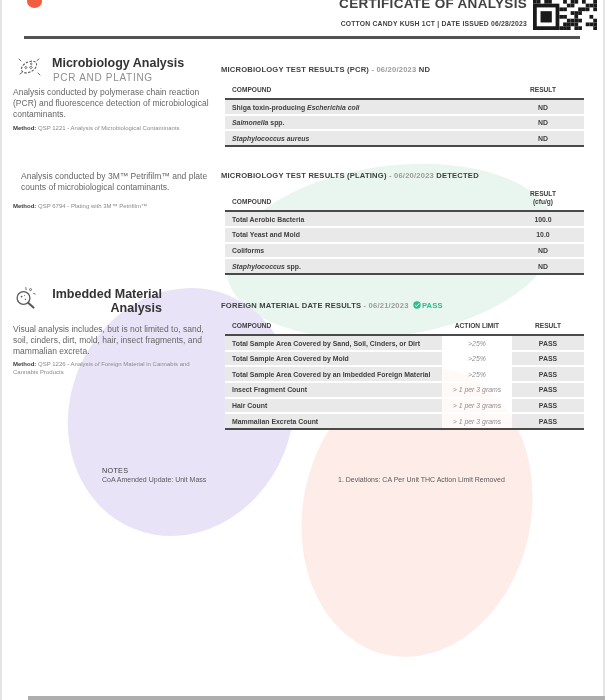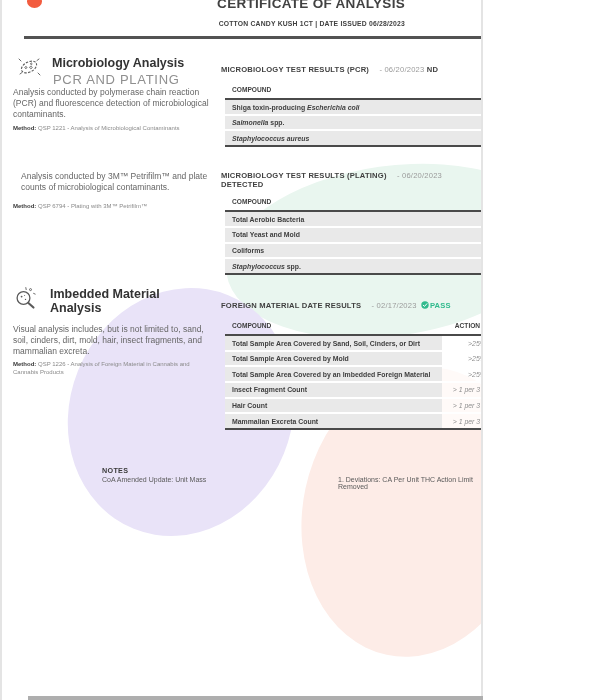--- a/index.html
+++ b/index.html
@@ -1,18 +1,18 @@
 <!DOCTYPE html>
 <html><head>
 <meta charset="utf-8">
 <style>
   * { margin:0; padding:0; box-sizing:border-box; }
   html,body { background:#fff; }
   body { font-family:"Liberation Sans", sans-serif; }
-  .page { position:relative; width:483px; height:700px; background:#fff; overflow:hidden; color:#3f3f3f; }
+  .page { position:relative; width:605px; height:700px; background:#fff; overflow:hidden; color:#3f3f3f; }
 
   
   .blob { position:absolute; border-radius:50%; z-index:0; }
   .blob-green    { left:225px; top:166px; width:332px; height:170px; background:#e9f6ef; transform:rotate(-8deg); }
   .blob-lavender { left:70px;  top:286px; width:222px; height:252px; background:#e9e3f8; transform:rotate(22deg); }
   .blob-pink     { left:303px; top:366px; width:228px; height:292px; background:#fdece7; transform:rotate(12deg); }
 
   .layer { position:absolute; inset:0; z-index:1; }
 
   
@@ -24,40 +24,40 @@
   .logo-dot { position:absolute; left:27px; top:-5px; width:15px; height:13px; border-radius:50%; background:#f25c3f; }
   .cert-title { position:absolute; top:-4px; right:78px; font-size:13.5px; font-weight:800; letter-spacing:.3px; color:#414141; }
   .cert-subtitle { position:absolute; top:20px; right:78px; font-size:6.8px; font-weight:700; color:#3f3f3f; letter-spacing:.2px; }
   .qr { position:absolute; left:533px; top:-34px; width:64px; height:64px; }
   .rule { position:absolute; left:24px; top:36px; width:556px; height:2.5px; background:#535353; }
 
   
   .section-icon { position:absolute; }
   .micro-icon { left:15px; top:56px; }
   .fm-icon { left:13px; top:286px; }
-  .section-heading { position:absolute; font-size:12.5px; font-weight:800; color:#333; line-height:1.12; }
+  .section-heading { position:absolute; font-size:12.5px; font-weight:800; color:#333; line-height:1.12;text-align:right; }
   .micro-heading { left:52px; top:56px; }
   .fm-heading { left:50px; top:287px; width:112px; }
-  .section-sub { position:absolute; left:53px; top:72px; font-size:13px; color:#8f8f8f; letter-spacing:.7px; }
+  .section-sub { position:absolute; left:53px; top:72px; font-size:10px; color:#8f8f8f; letter-spacing:.7px; }
   .desc { position:absolute; left:13px; width:197px; font-size:8.5px; line-height:1.28; color:#666; }
   .pcr-desc { top:87px; }
   .plating-desc { top:171px;margin-left:8px; }
   .fm-desc { top:324px; width:202px; }
   .method { position:absolute; left:13px; width:195px; font-size:6px; line-height:1.3; color:#8a8a8a; }
   .method b { color:#3a3a3a; font-weight:800; }
   .pcr-method { top:125px; }
   .plating-method { top:203px; }
   .fm-method { top:361px; width:180px; }
 
   
   .tbl-title { position:absolute; left:221px; font-size:7.6px; font-weight:800; color:#3f3f3f; letter-spacing:.2px; }
   .pcr-title { top:65px; }
   .plating-title { top:171px; }
   .fm-title { top:301px; }
-  .tbl-title .t-date { color:#9b9b9b; font-weight:400;margin-left:8px; }
+  .tbl-title .t-date { color:#9b9b9b; font-weight:700; }
   .tbl-title .t-status { color:#3f3f3f; font-weight:800; }
   .tbl-title .t-status.pass { color:#31ba8d; }
   .pass-icon { display:inline-block; vertical-align:-1px; margin:0 1px 0 2px; }
 
   
   .results-table { position:absolute; left:225px; width:359px; border-collapse:collapse; table-layout:fixed; }
   .t-pcr { top:82px; }
   .t-plating { top:186px; }
   .t-fm { top:318px; }
   .results-table th { font-size:6.6px; font-weight:800; color:#3f3f3f; text-align:center; vertical-align:bottom;
@@ -65,21 +65,21 @@
   .results-table th.col0 { text-align:left; padding-left:7px; }
   .results-table td { background:#e9e9e9; border-bottom:2px solid #fff; font-size:6.9px; color:#3e3e3e;
                       padding:3.4px 0 3.2px; text-align:center; font-weight:700; }
   .results-table td.col0 { text-align:left; padding-left:7px; font-weight:600; }
   .results-table tbody tr:last-child td { border-bottom:2.5px solid #4a4a4a; }
   .t-pcr .colw1, .t-plating .colw1 { width:82px; }
   .t-fm .colw1 { width:70px; } .t-fm .colw2 { width:72px; }
   .t-fm td.col1 { background:rgba(255,255,255,.72); font-weight:400; font-style:italic; color:#8f8f8f; }
 
   
-  .notes-heading { position:absolute; left:102px; top:466px; font-size:7.2px; font-weight:700; color:#3a3a3a; letter-spacing:.3px; }
+  .notes-heading { position:absolute; left:102px; top:466px; font-size:7.2px; font-weight:400; color:#3a3a3a; letter-spacing:.3px; }
   .notes-left  { position:absolute; left:102px; top:476px; font-size:7px; color:#5a5a5a; }
   .notes-right { position:absolute; left:338px; top:476px; font-size:7px; color:#5a5a5a; }
 </style>
 </head>
 <body>
 
 <div class="page">
   <div class="blob blob-green"></div>
   <div class="blob blob-lavender"></div>
   <div class="blob blob-pink"></div>
@@ -264,21 +264,21 @@
             <td class="col1 colw1">ND</td>
           </tr>
           <tr>
             <td class="col0 colw0"><i>Staphylococcus</i> spp.</td>
             <td class="col1 colw1">ND</td>
           </tr>
         </tbody>
     </table>
 
     <div class="tbl-title fm-title">
-      <span>FOREIGN MATERIAL DATE RESULTS</span><span class="t-date"> - 02/17/2023 </span><span class="pass-icon"><svg width="8" height="8" viewBox="0 0 8 8">
+      <span>FOREIGN MATERIAL DATE RESULTS</span><span class="t-date"> - 06/21/2023 </span><span class="pass-icon"><svg width="8" height="8" viewBox="0 0 8 8">
             <circle cx="4" cy="4" r="3.7" fill="#31ba8d"></circle>
             <path d="M2.2 4.2 L3.5 5.4 L5.9 2.7" fill="none" stroke="#fff" stroke-width="1" stroke-linecap="round" stroke-linejoin="round"></path>
           </svg></span><span class="t-status pass">PASS</span>
     </div>
     <table class="results-table t-fm">
       <thead>
           <tr>
             <th class="col0 colw0">COMPOUND</th>
             <th class="col1 colw1">ACTION LIMIT</th>
             <th class="col2 colw2">RESULT</th>

